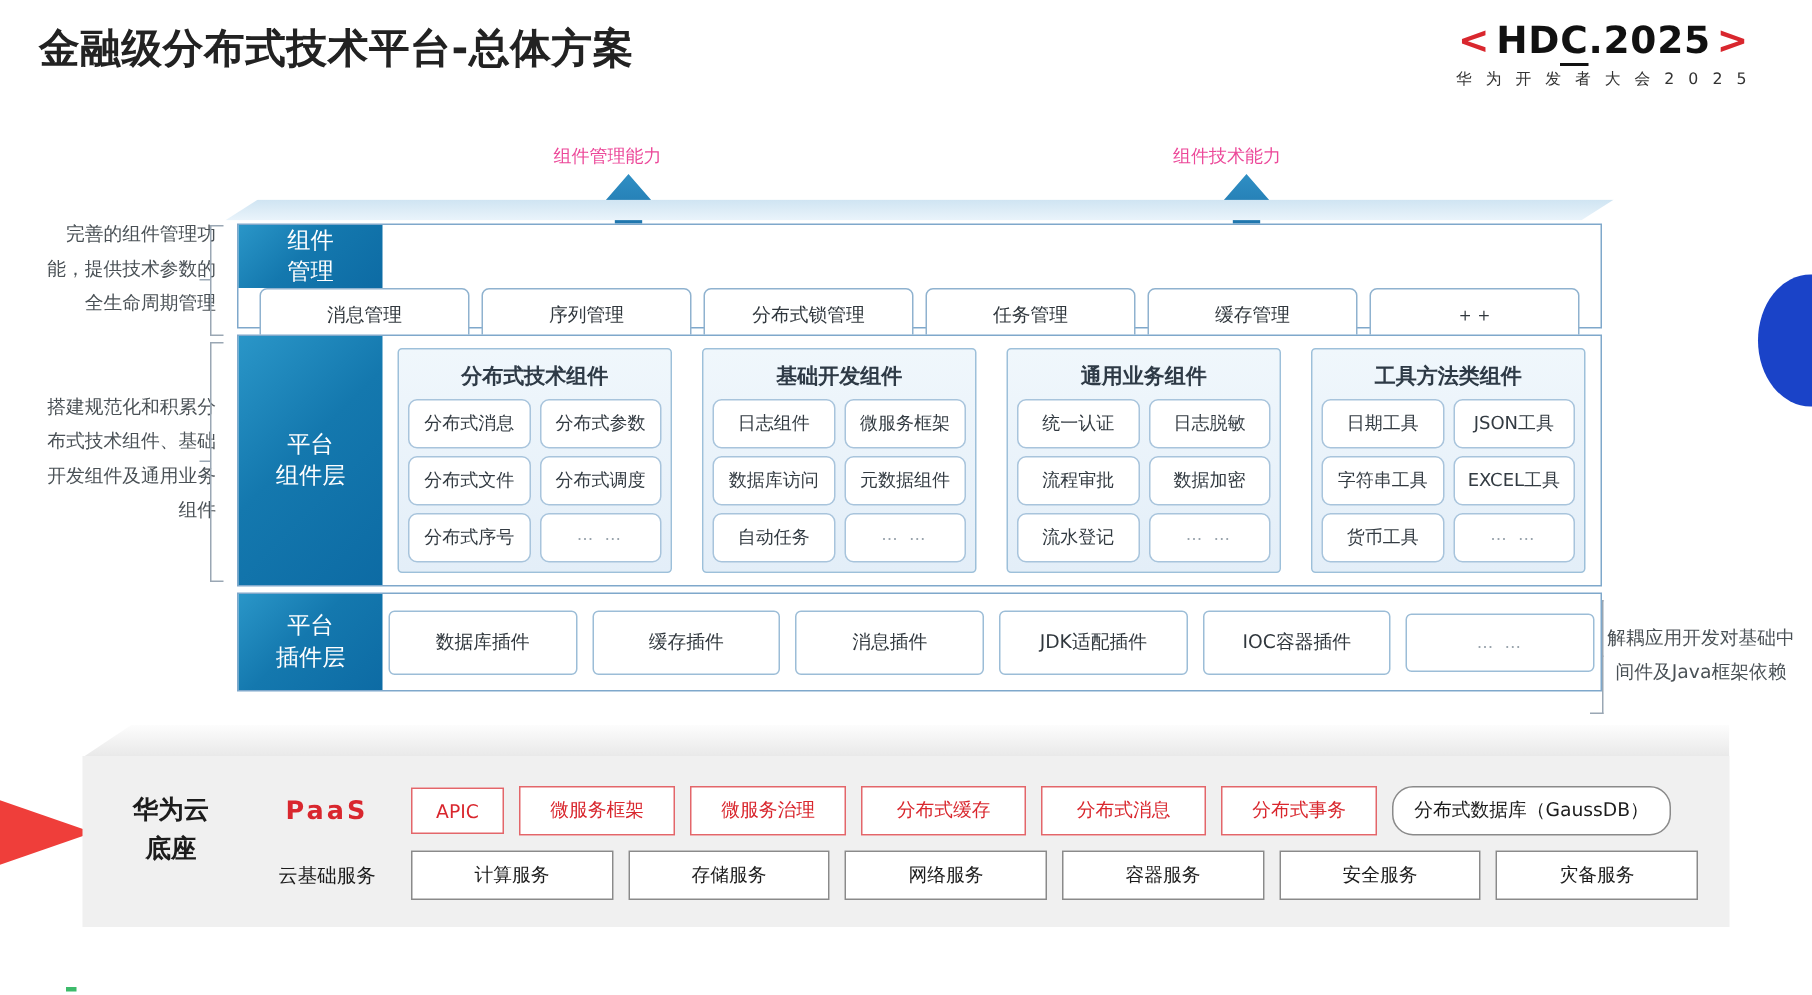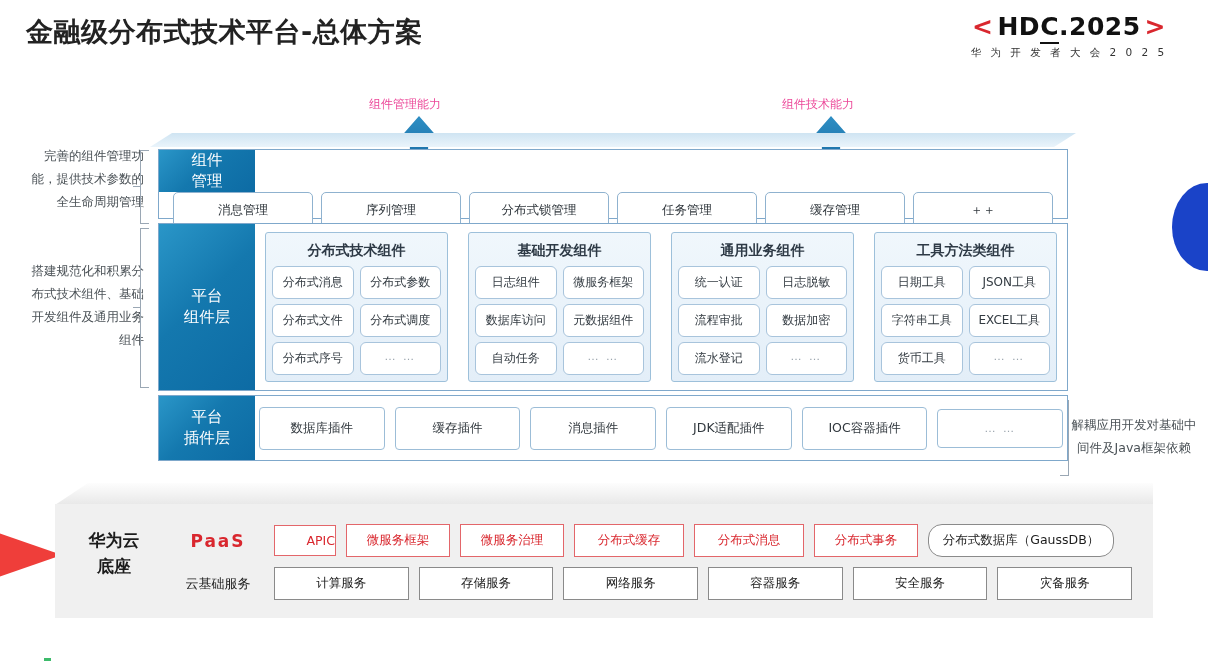--- a/index.html
+++ b/index.html
@@ -303,21 +303,21 @@
 <div class="base-top"></div>
 <div class="base"></div>
 
 <div class="base-title">
   <div>华为云</div>
   <div>底座</div>
 </div>
 
 <div class="base-row" style="left:172px; top:524px; width:960px;">
   <div class="row-label" id="paas-label">PaaS</div>
-  <div class="paas-box" style="width:40px;text-align:right;">APIC</div>
+  <div class="paas-box" style="width:40px;">APIC</div>
   <div class="paas-box" style="width:104px;">微服务框架</div>
   <div class="paas-box" style="width:104px;">微服务治理</div>
   <div class="paas-box" style="width:110px;">分布式缓存</div>
   <div class="paas-box" style="width:110px;">分布式消息</div>
   <div class="paas-box" style="width:104px;">分布式事务</div>
   <div class="paas-box neutral" style="width:186px;border-radius:14px;">分布式数据库（GaussDB）</div>
 </div>
 
 <div class="base-row" style="left:172px; top:567px; width:960px;">
   <div class="row-label" id="iaas-label">云基础服务</div>

